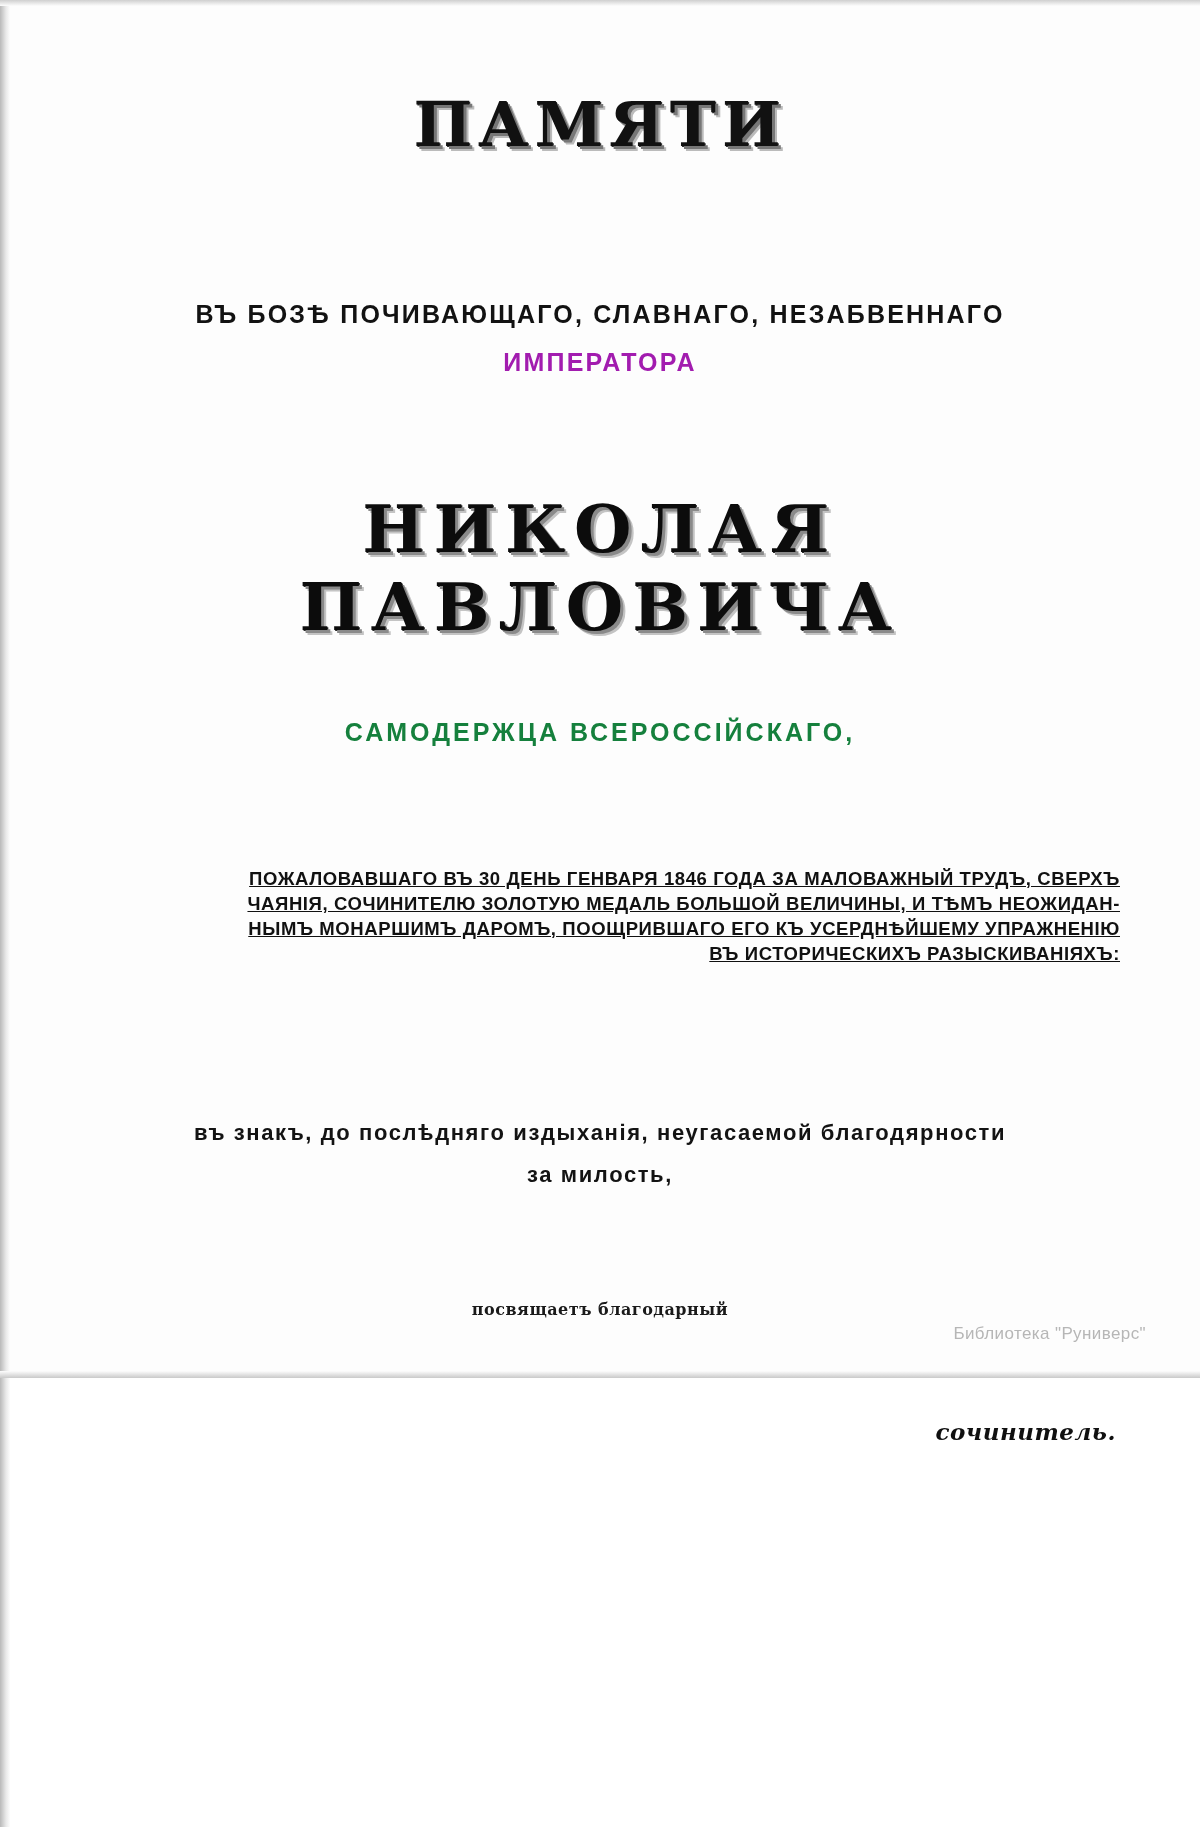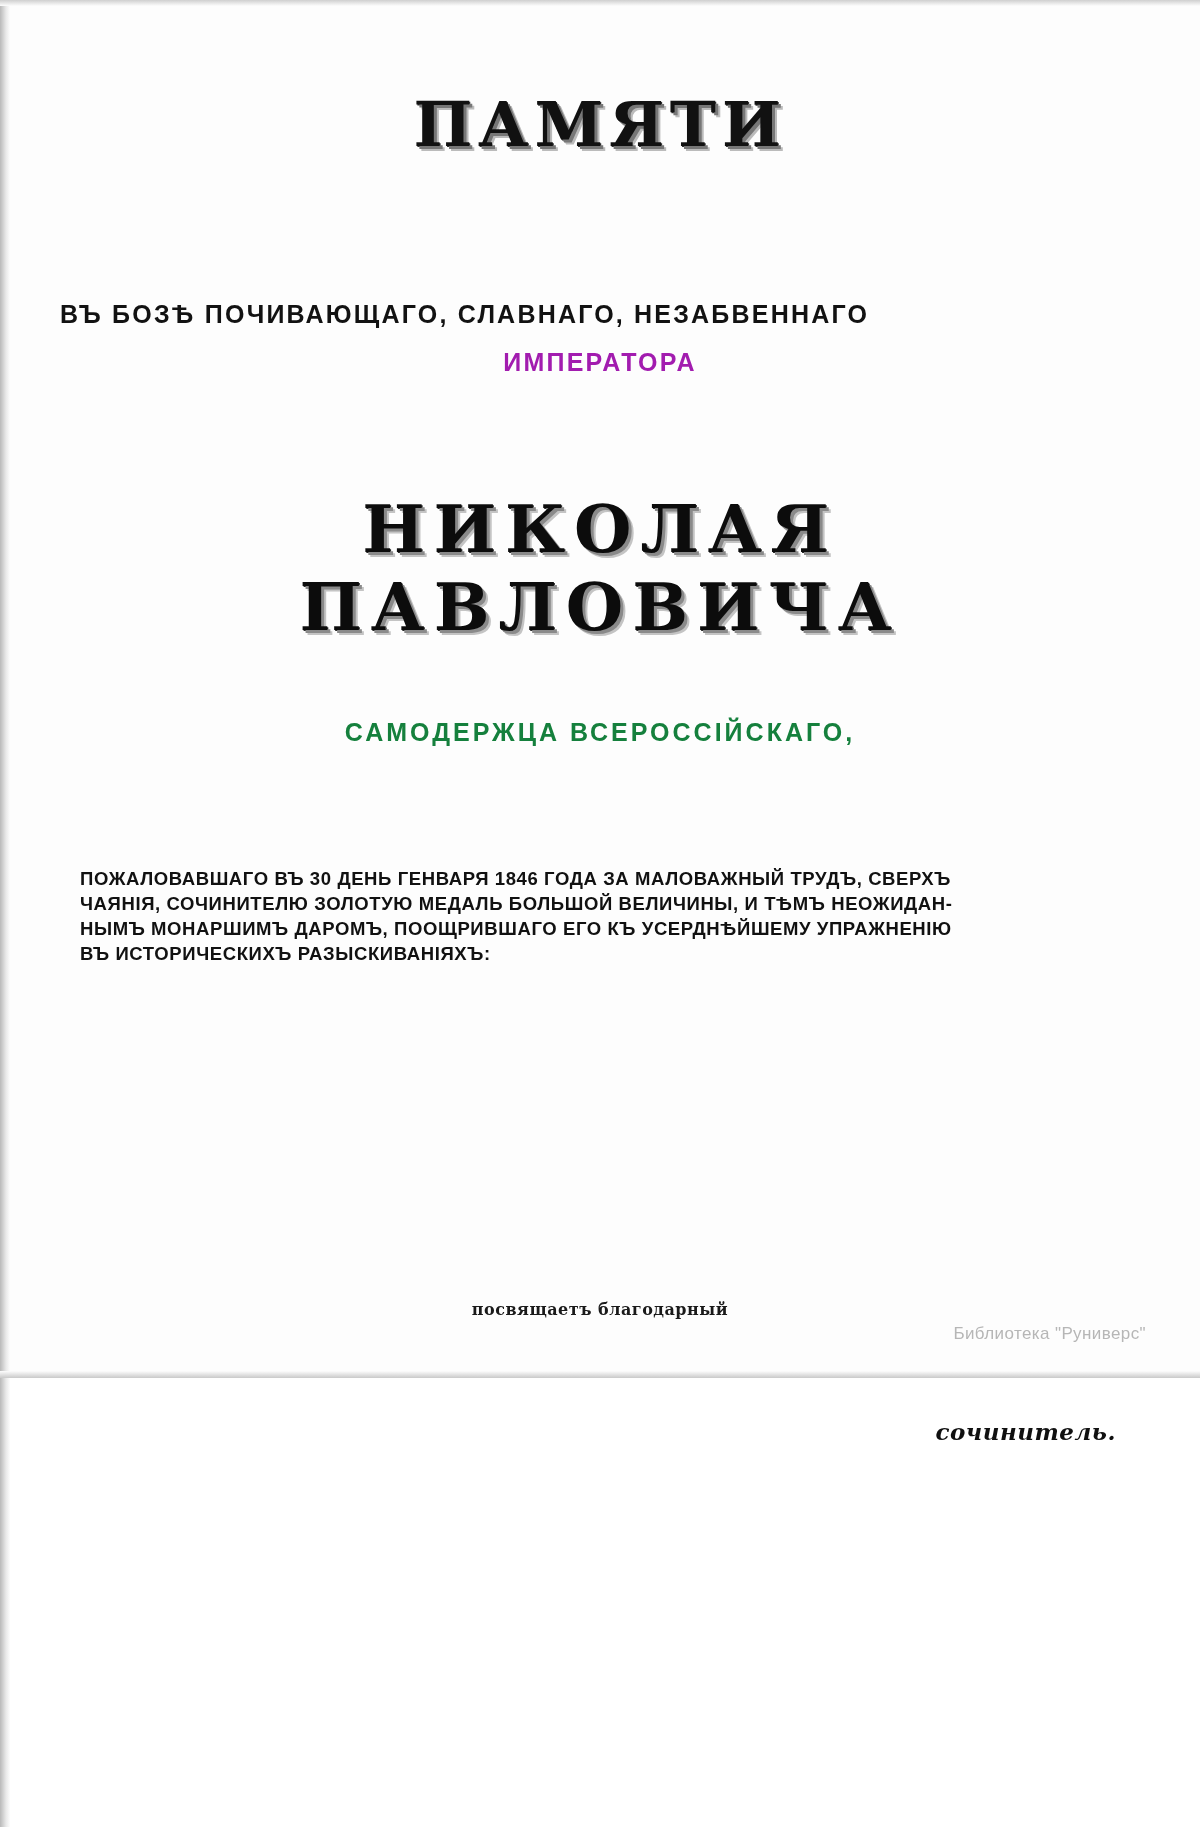--- a/index.html
+++ b/index.html
@@ -72,21 +72,21 @@
 
   .subtitle-1 {
     position: absolute;
     top: 300px;
     left: 0;
     width: 1080px;
     font-family: "Liberation Sans", sans-serif;
     font-size: 25px;
     font-weight: 700;
     letter-spacing: 2.2px;
-    text-align: left;
+    text-align: center;
     color: #121212;
   }
   .subtitle-2 {
     position: absolute;
     top: 348px;
     left: 0;
     width: 1080px;
     font-family: "Liberation Sans", sans-serif;
     font-size: 25px;
     font-weight: 700;
@@ -128,22 +128,23 @@
   .para-block {
     position: absolute;
     top: 866px;
     left: 20px;
     width: 1040px;
     font-family: "Liberation Sans", sans-serif;
     font-size: 18.5px;
     font-weight: 700;
     letter-spacing: 0.6px;
     line-height: 25px;
-    text-align: left;
+    text-align: right;
     color: #111;
+    text-decoration: underline;
   }
   .para-block div { white-space: nowrap; }
   .para-block .j {
     display: block;
   }
 
   .dedication {
     position: absolute;
     top: 1112px;
     left: 0;
@@ -214,20 +215,24 @@
 
     <div class="subtitle-3">САМОДЕРЖЦА ВСЕРОССІЙСКАГО,</div>
 
     <div class="para-block">
       <div class="j">ПОЖАЛОВАВШАГО ВЪ 30 ДЕНЬ ГЕНВАРЯ 1846 ГОДА ЗА МАЛОВАЖНЫЙ ТРУДЪ, СВЕРХЪ</div>
       <div class="j">ЧАЯНІЯ, СОЧИНИТЕЛЮ ЗОЛОТУЮ МЕДАЛЬ БОЛЬШОЙ ВЕЛИЧИНЫ, И ТѢМЪ НЕОЖИДАН-</div>
       <div class="j">НЫМЪ МОНАРШИМЪ ДАРОМЪ, ПООЩРИВШАГО ЕГО КЪ УСЕРДНѢЙШЕМУ УПРАЖНЕНІЮ</div>
       <div class="j">ВЪ ИСТОРИЧЕСКИХЪ РАЗЫСКИВАНІЯХЪ:</div>
     </div>
 
+    <div class="dedication">
+      <div>въ знакъ, до послѣдняго издыханія, неугасаемой благодярности</div>
+      <div>за милость,</div>
+    </div>
 
     <div class="closing">посвящаетъ благодарный</div>
 
     <div class="signature">сочинитель.</div>
   </div>
 
   <div class="watermark">Библиотека "Руниверс"</div>
 </div>
 
 </body></html>

